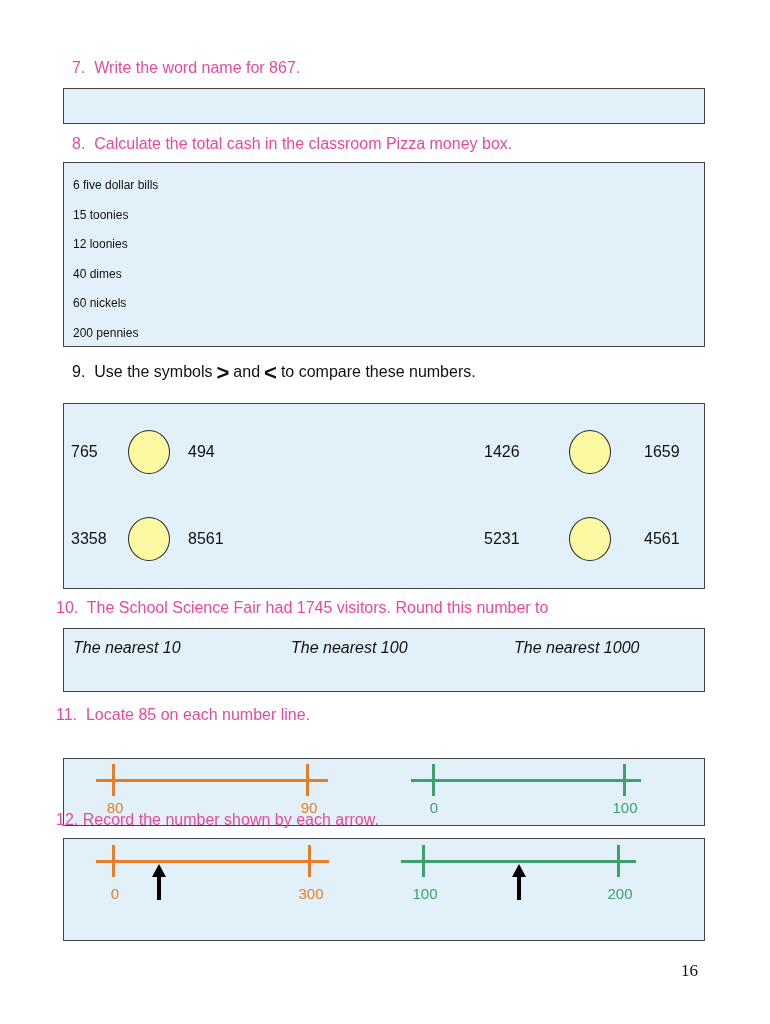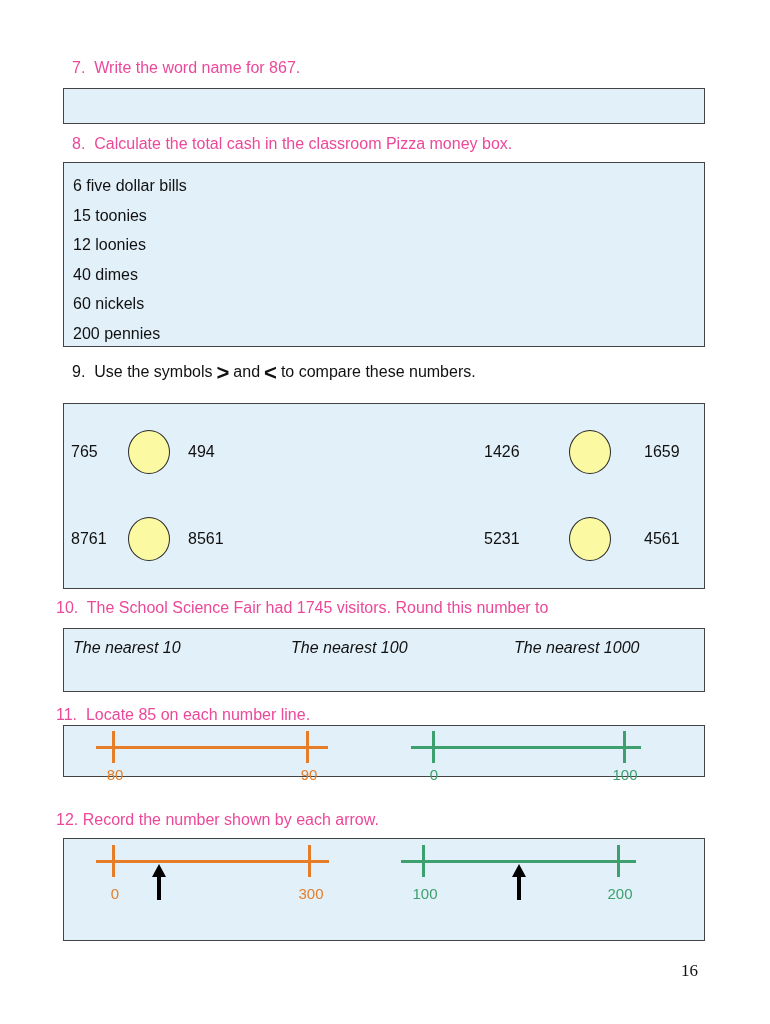--- a/index.html
+++ b/index.html
@@ -4,21 +4,21 @@
 <style>
   html,body { margin:0; padding:0; background:#ffffff; }
   #page {
     position:relative; width:770px; height:1024px; background:#ffffff;
     font-family:"Liberation Sans", sans-serif; color:#111; overflow:hidden;
   }
   .prompt { position:absolute; font-size:16px; line-height:20px; white-space:pre; color:#ec4899; }
   .box { position:absolute; left:63px; width:642px; background:#E2F0F9; border:1px solid #444; box-sizing:border-box;padding-left:8px; }
   
   .money-list { padding:8px 0 0 9px; }
-  .money-item { font-size:16px; line-height:29.5px; white-space:pre; }
+  .money-item { font-size:12px; line-height:29.5px; white-space:pre; }
   
   .sym-row { position:absolute; left:72px; top:363px; display:flex; align-items:flex-start; gap:4px; height:26px; }
   .sym-part { font-size:16px; white-space:pre; }
   .big-sym { font-size:22px; font-weight:600; line-height:22px; transform:translateY(-1px); }
   .pair { position:absolute; display:flex; align-items:center; height:44px; }
   .pnum { font-size:16px; color:#111; }
   .pnum-left { display:inline-block; }
   .compare-circle { flex:none; width:42px; height:44px; border-radius:50%;
     background:#FBF9A2; border:1px solid #2b2b2b; box-sizing:border-box; }
   
@@ -69,40 +69,40 @@
       <span class="pnum pnum-left" style="width:57px;">765</span>
       <span class="compare-circle"></span>
       <span class="pnum" style="margin-left:18px;">494</span>
     </div>
     <div class="pair" style="left:420px; top:26px;">
       <span class="pnum pnum-left" style="width:85px;">1426</span>
       <span class="compare-circle"></span>
       <span class="pnum" style="margin-left:33px;">1659</span>
     </div>
     <div class="pair" style="left:7px; top:113px;">
-      <span class="pnum pnum-left" style="width:57px;">8761</span>
+      <span class="pnum pnum-left" style="width:57px;">3358</span>
       <span class="compare-circle"></span>
       <span class="pnum" style="margin-left:18px;">8561</span>
     </div>
     <div class="pair" style="left:420px; top:113px;">
       <span class="pnum pnum-left" style="width:85px;">5231</span>
       <span class="compare-circle"></span>
       <span class="pnum" style="margin-left:33px;">4561</span>
     </div>
   </div>
 
   <div class="prompt" style="left:56px; top:598px;">10.  The School Science Fair had 1745 visitors. Round this number to</div>
   <div class="box" style="top:628px; height:64px;">
     <span class="round-option" style="left:9px;">The nearest 10</span>
     <span class="round-option" style="left:227px;">The nearest 100</span>
     <span class="round-option" style="left:450px;">The nearest 1000</span>
   </div>
 
   <div class="prompt" style="left:56px; top:705px;">11.  Locate 85 on each number line.</div>
-  <div class="box" style="top:725px; height:52px;">
+  <div class="box" style="top:758px; height:68px;">
 
     <div>
       <div class="nl-line orange-el" style="left:32px; top:20px; width:232px;"></div>
       <div class="nl-tick orange-el" style="left:48px; top:5px;"></div>
       <div class="nl-tick orange-el" style="left:242px; top:5px;"></div>
       <div class="nl-label orange-text" style="left:51px; top:40px;">80</div>
       <div class="nl-label orange-text" style="left:245px; top:40px;">90</div>
     </div>
 
     <div>

